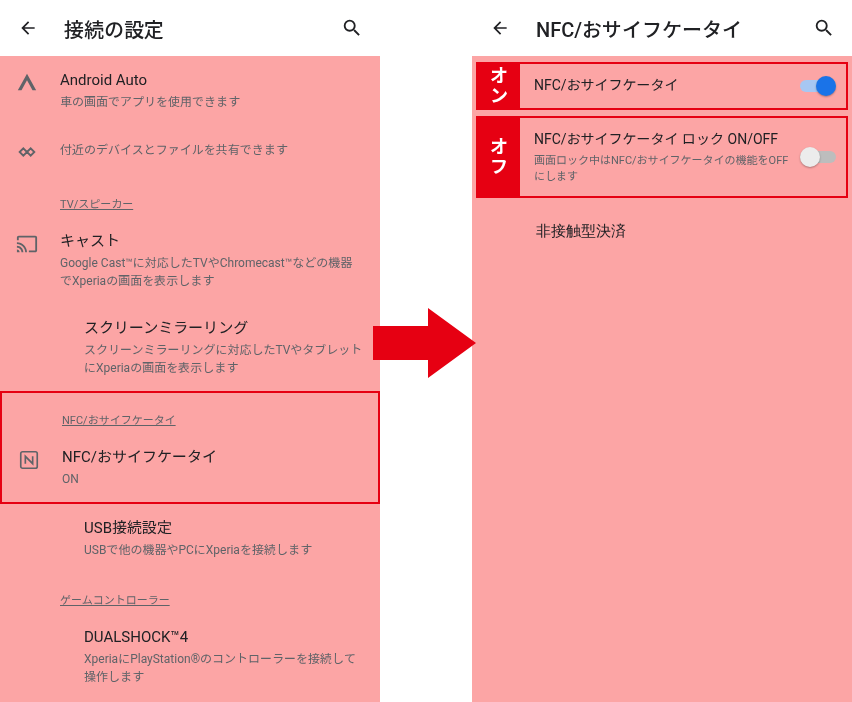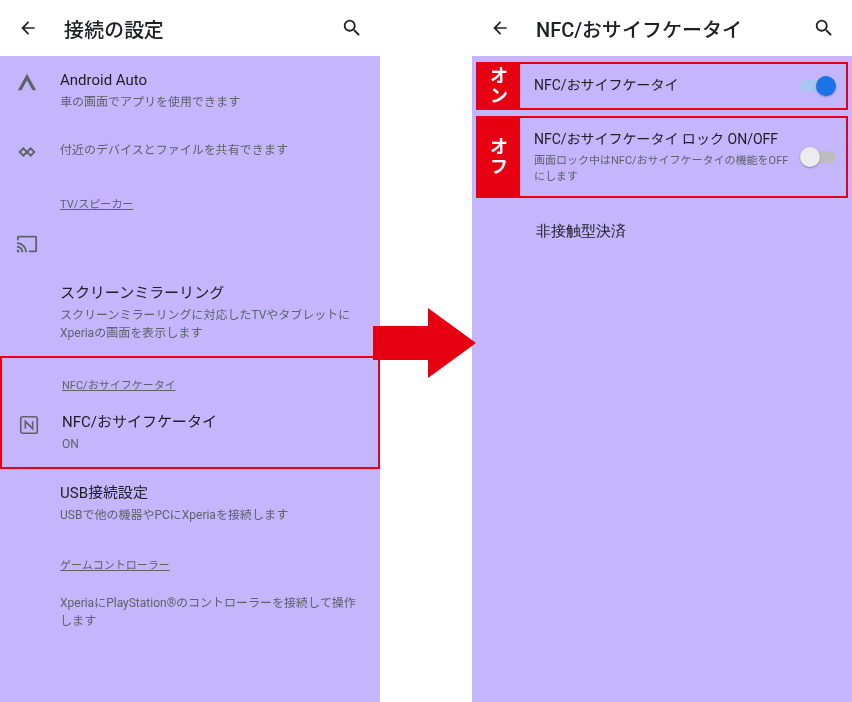--- a/index.html
+++ b/index.html
@@ -9,21 +9,21 @@
     width: 852px;
     height: 702px;
     display: flex;
     align-items: center;
     justify-content: space-between;
     position: relative;
   }
   .screen {
     width: 380px;
     height: 702px;
-    background: #c4b5fd;
+    background: #fca5a5;
     overflow: hidden;
     position: relative;
   }
   .app-bar {
     display: flex;
     align-items: center;
     height: 56px;
     padding: 0 16px;
     background: #fff;
   }
@@ -74,21 +74,21 @@
   }
   .category {
     font-size: 11px;
     color: #5f6368;
     padding: 18px 16px 6px 60px;
     text-decoration: underline;
   }
   .highlight {
     border: 2px solid #e60012;
   }
-  .no-icon { padding-left: 60px; }
+  .no-icon { padding-left: 84px; }
 
   
   .s2-row {
     display: flex;
     align-items: stretch;
     border: 2px solid #e60012;
     margin: 6px 4px;
   }
   .badge {
     width: 42px;
@@ -210,20 +210,24 @@
       </div>
     </div>
 
     <div class="category">TV/スピーカー</div>
 
     <div class="row">
       <div class="icon-col">
         <svg width="22" height="22" viewBox="0 0 24 24" fill="#5f6368">
             <path d="M21 3H3c-1.1 0-2 .9-2 2v3h2V5h18v14h-7v2h7c1.1 0 2-.9 2-2V5c0-1.1-.9-2-2-2zM1 18v3h3c0-1.66-1.34-3-3-3zm0-4v2c2.76 0 5 2.24 5 5h2c0-3.87-3.13-7-7-7zm0-4v2c4.97 0 9 4.03 9 9h2c0-6.08-4.93-11-11-11z"></path>
           </svg>
+      </div>
+      <div class="text-col">
+        <div class="title-txt">キャスト</div>
+        <div class="sub-txt">Google Cast™に対応したTVやChromecast™などの機器でXperiaの画面を表示します</div>
       </div>
     </div>
 
     <div class="row no-icon">
       <div class="text-col">
         <div class="title-txt">スクリーンミラーリング</div>
         <div class="sub-txt">スクリーンミラーリングに対応したTVやタブレットにXperiaの画面を表示します</div>
       </div>
     </div>
 
@@ -246,20 +250,21 @@
     <div class="row no-icon">
       <div class="text-col">
         <div class="title-txt">USB接続設定</div>
         <div class="sub-txt">USBで他の機器やPCにXperiaを接続します</div>
       </div>
     </div>
 
     <div class="category">ゲームコントローラー</div>
     <div class="row no-icon">
       <div class="text-col">
+        <div class="title-txt">DUALSHOCK™4</div>
         <div class="sub-txt">XperiaにPlayStation®のコントローラーを接続して操作します</div>
       </div>
     </div>
 
   </div>
 </div>
 
 <div class="arrow-wrap">
   <svg width="105" height="80" viewBox="0 0 105 80">
     <polygon points="0,23 55,23 55,5 103,40 55,75 55,57 0,57" fill="#e60012"></polygon>

